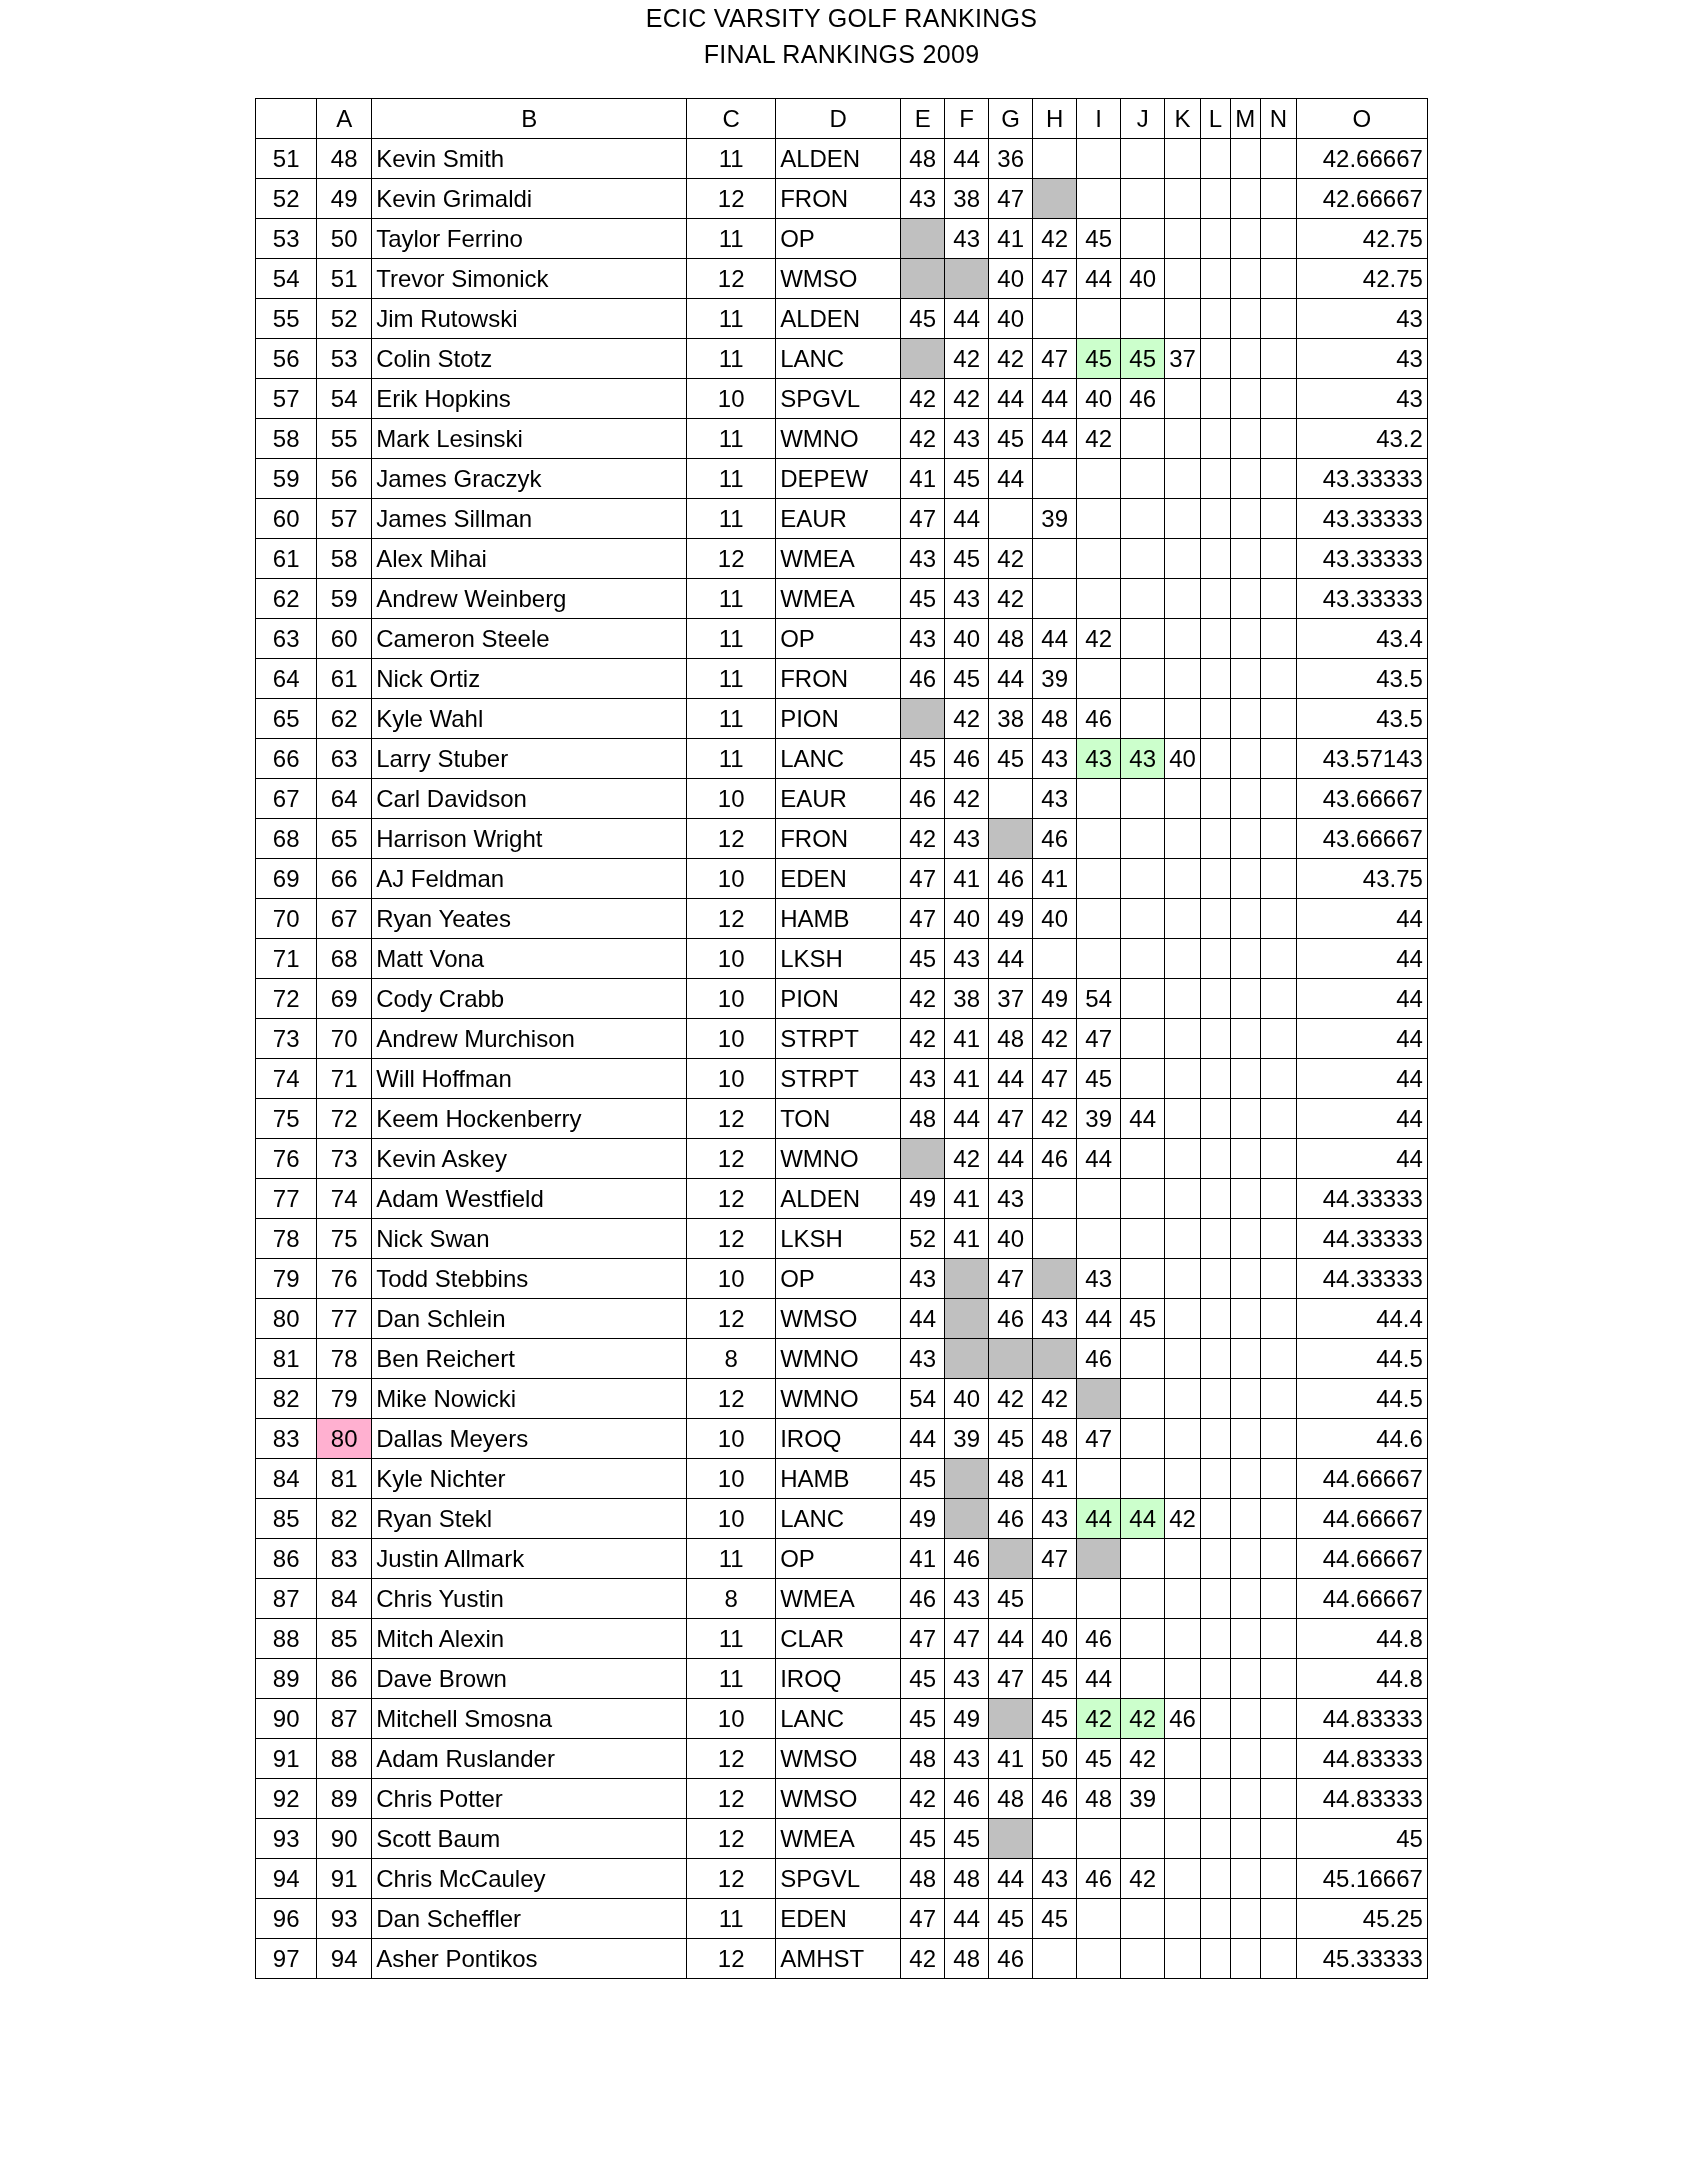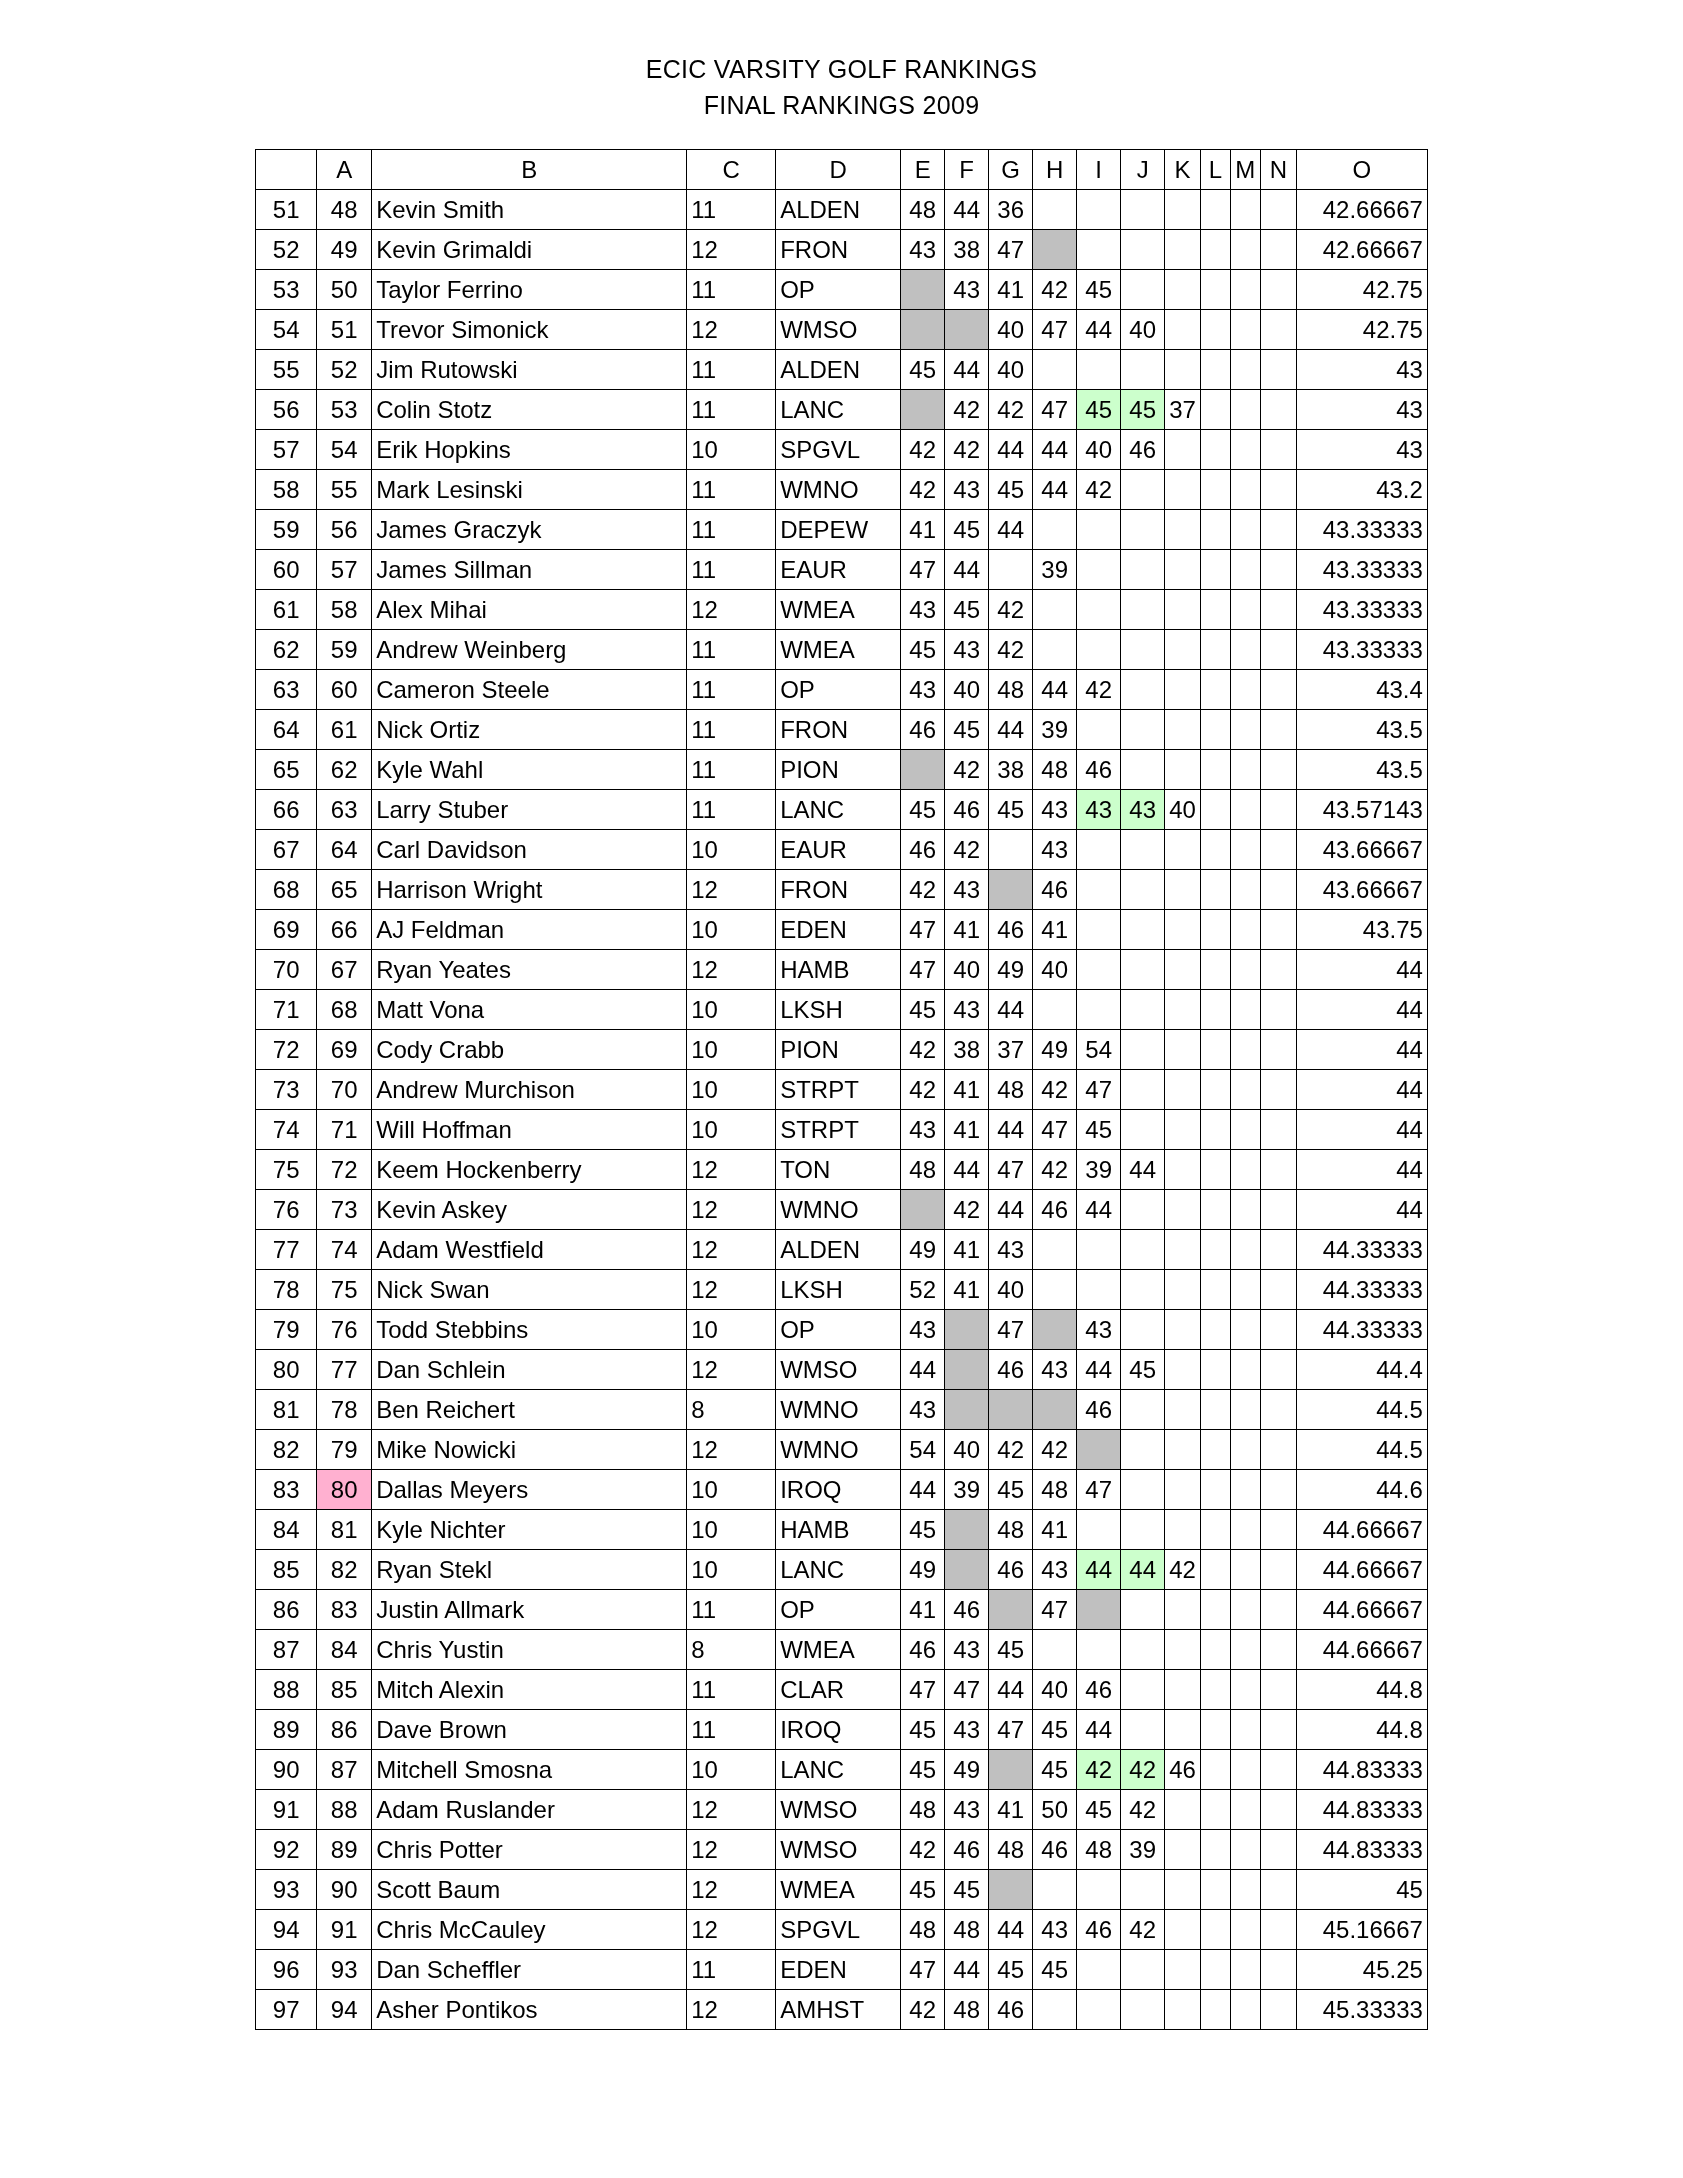--- a/index.html
+++ b/index.html
@@ -11,21 +11,20 @@
     width: 1683px;
     height: 2178px;
     font-family: "Liberation Sans", sans-serif;
     color: #000000;
   }
   .page {
     width: 1683px;
     height: 2178px;
     position: relative;
     box-sizing: border-box;
-    padding-top: 51px;
   }
   .title-block {
     text-align: center;
     font-size: 25px;
     line-height: 36px;
     letter-spacing: 0.3px;
   }
   .sheet-wrap {
     display: flex;
     justify-content: center;
@@ -62,21 +61,21 @@
     height: 37px;
   }
   thead td.corner {
     background: #ffffff;
   }
   tbody td.rowhdr {
     text-align: center;
   }
   td.num-a { text-align: center; }
   td.name  { text-align: left; padding-left: 8px; }
-  td.grade { }
+  td.grade { text-align: center; }
   td.team  { text-align: left; padding-left: 10px; margin-left: 21px; }
   td.score { text-align: center; }
   td.avg   { text-align: right; padding-right: 8px; }
 
   td.gray  { background: #c0c0c0; }
   td.green { background: #ccffcc; }
   td.pink  { background: #ffb0d0; }
 </style>
 </head>
 <body>

